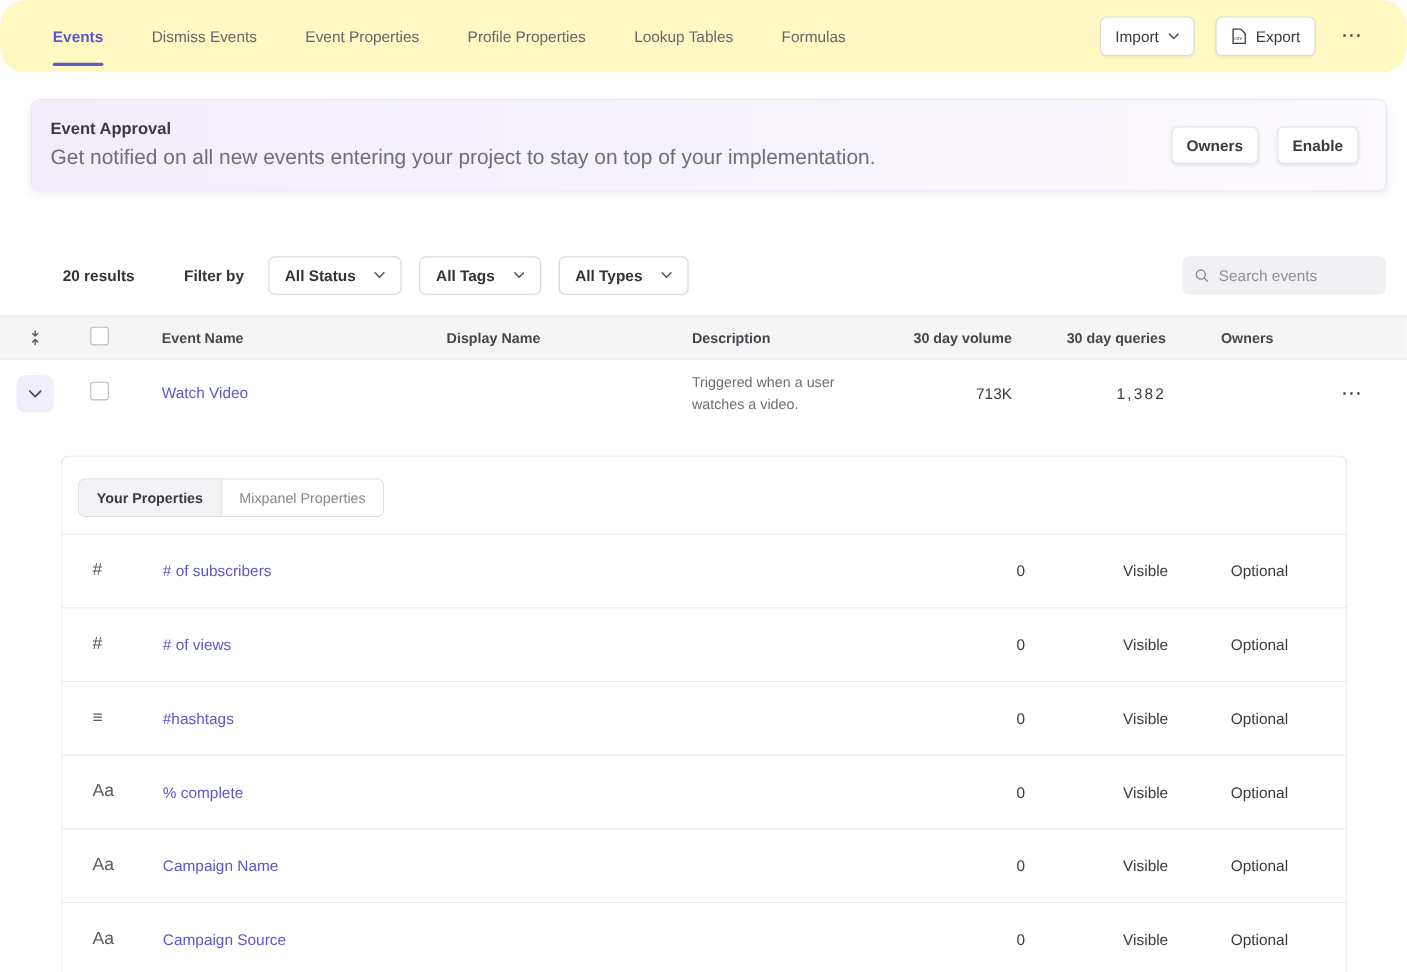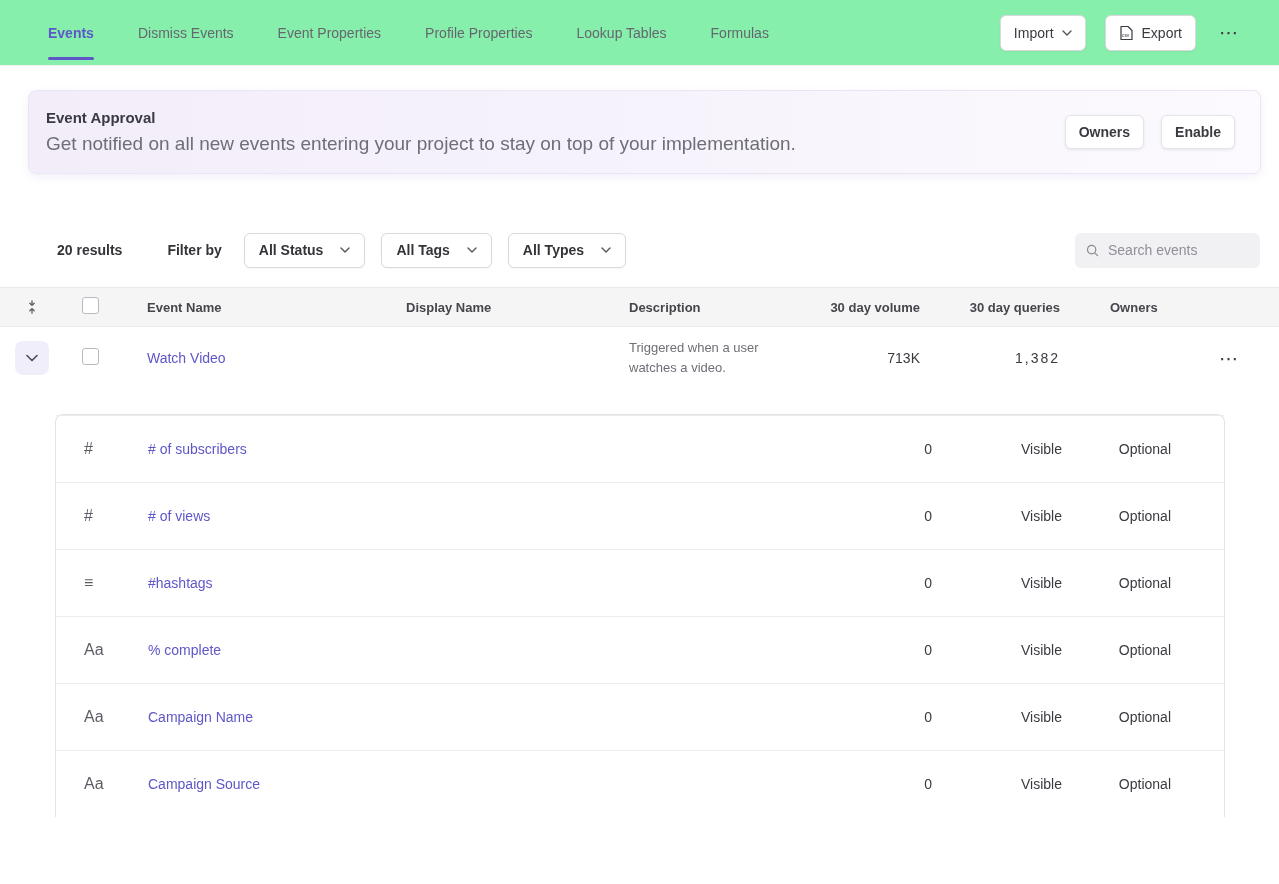--- a/index.html
+++ b/index.html
@@ -1,21 +1,21 @@
 <!DOCTYPE html>
 <html style="--accent: #5e57c9;"><head>
 <meta charset="utf-8">
 <style>
   * { margin:0; padding:0; box-sizing:border-box; }
   html,body { width:1279px; height:884px; overflow:hidden; background:#fff;
     font-family:"Liberation Sans",sans-serif; color:#3a3a41; }
 
   
   .topnav { height:66px; display:flex; align-items:center; justify-content:space-between;
-    padding:0 36px 0 48px; border-bottom:1px solid #f1f1f4; background:#86efac; }
+    padding:0 36px 0 48px; border-bottom:1px solid #f1f1f4; background:#fef9c3;border-radius:23px; }
   .tabs { display:flex; gap:44px; height:100%; align-items:stretch; }
   .tab { position:relative; font-size:14px; font-weight:500; color:#66666e; cursor:pointer;
     text-decoration:none; display:flex; align-items:center; }
   .tab.active { color:var(--accent); font-weight:700; }
   .tab.active::after { content:""; position:absolute; left:0; right:0; bottom:5px; height:3px;
     border-radius:2px; background:var(--accent); }
   .nav-actions { display:flex; align-items:center; gap:19px; }
   .btn { display:inline-flex; align-items:center; gap:8px; height:36px; padding:0 13px;
     background:#fff; border:1px solid #d9d9de; border-radius:6px; font-size:14px; font-weight:500;
     color:#3a3a41; box-shadow:0 1px 2px rgba(20,20,40,.05); cursor:pointer; font-family:inherit; }
@@ -185,20 +185,26 @@
   <div class="c4"></div>
   <div class="c5 desc">Triggered when a user watches a video.</div>
   <div class="c6 num">713K</div>
   <div class="c7 num queries">1,382</div>
   <div class="row-c8">
       <button class="more-btn">⋯</button>
     </div>
 </div>
 
 <div class="panel">
+  <div class="panel-tabs">
+    <div class="seg">
+      <button class="seg-tab active">Your Properties</button>
+      <button class="seg-tab">Mixpanel Properties</button>
+    </div>
+  </div>
   <div class="prop-rows">
 
       <div class="prop-row">
         <span class="ptype">#</span>
         <a class="link pname"># of subscribers</a>
         <span class="pcount">0</span>
         <span class="pvis">Visible</span>
         <span class="preq">Optional</span>
       </div>
 

